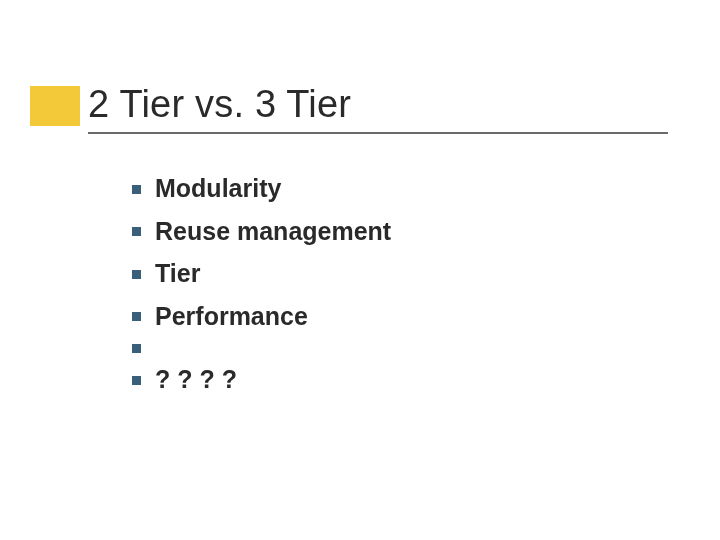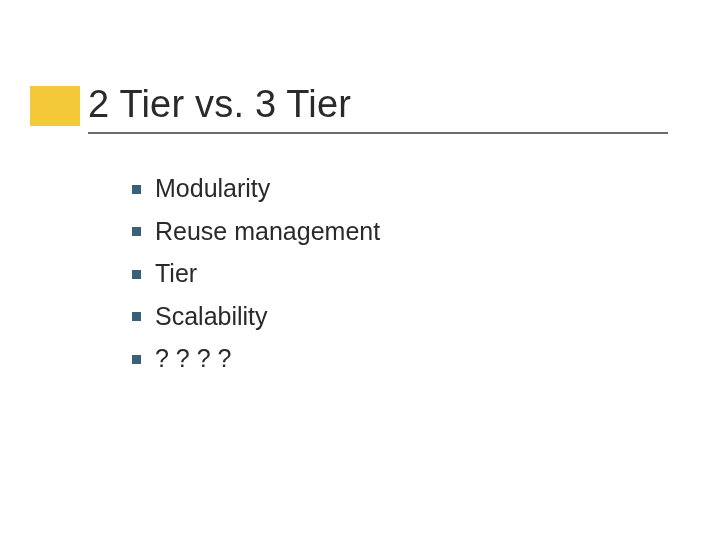--- a/index.html
+++ b/index.html
@@ -64,21 +64,21 @@
   .sq {
     width: 9px;
     height: 9px;
     background: #3a5f7a; 
     flex: 0 0 auto;
     margin-top: 2px;
   }
   .item-text {
     font-size: 25px;
     line-height: 1.3;
-    font-weight: 400;
+    font-weight: 700;
   }
 </style>
 </head>
 <body>
 
 <div class="slide">
   <div class="accent-block"></div>
 
   <div class="title-wrap">
     <h1 class="title">2 Tier vs. 3 Tier</h1>
@@ -94,21 +94,24 @@
       <li>
         <span class="sq"></span>
         <span class="item-text">Reuse management</span>
       </li>
       <li>
         <span class="sq"></span>
         <span class="item-text">Tier</span>
       </li>
       <li>
         <span class="sq"></span>
-        <span class="item-text">Scalability</span>
+        <span class="item-text">Performance</span>
+      </li>
+      <li>
+        <span class="sq"></span>
       </li>
       <li>
         <span class="sq"></span>
         <span class="item-text">? ? ? ?</span>
       </li>
     </ul>
   </div>
 </div>
 
 </body></html>

